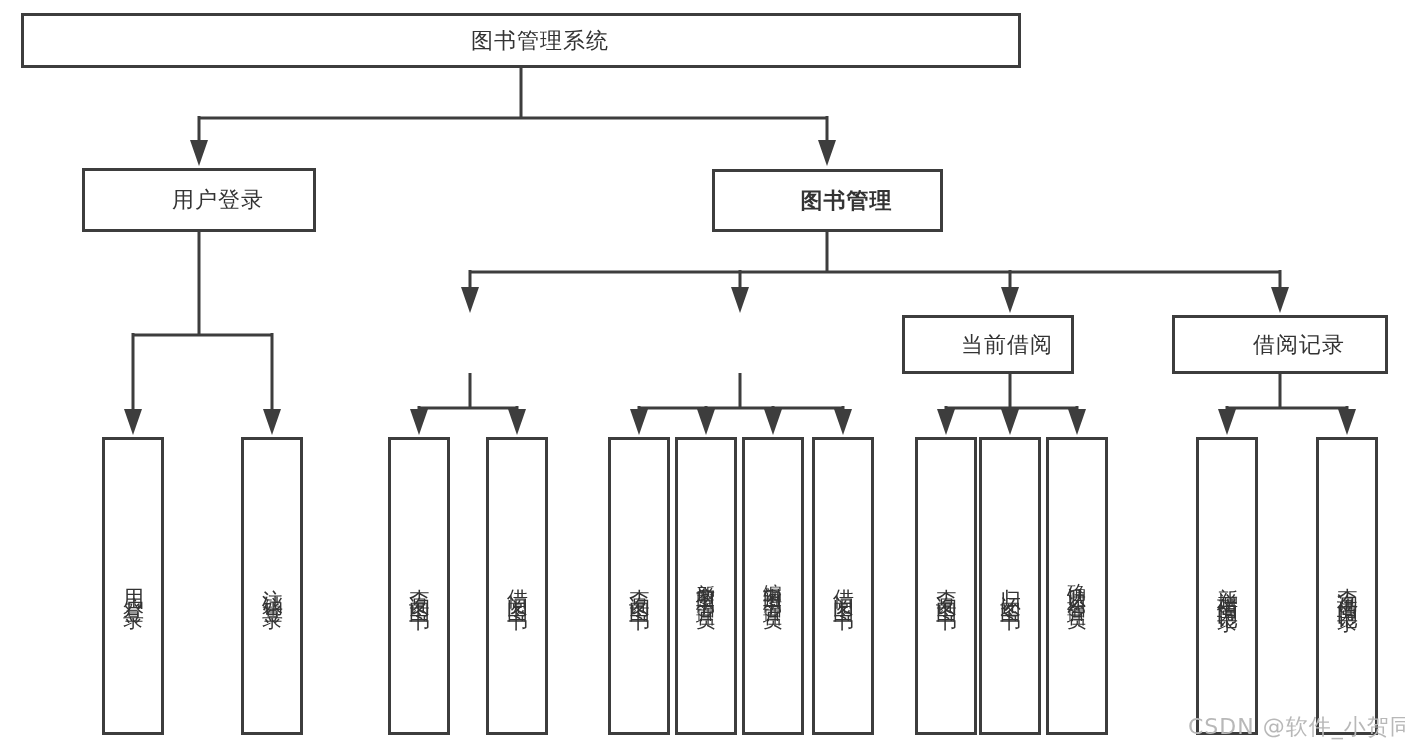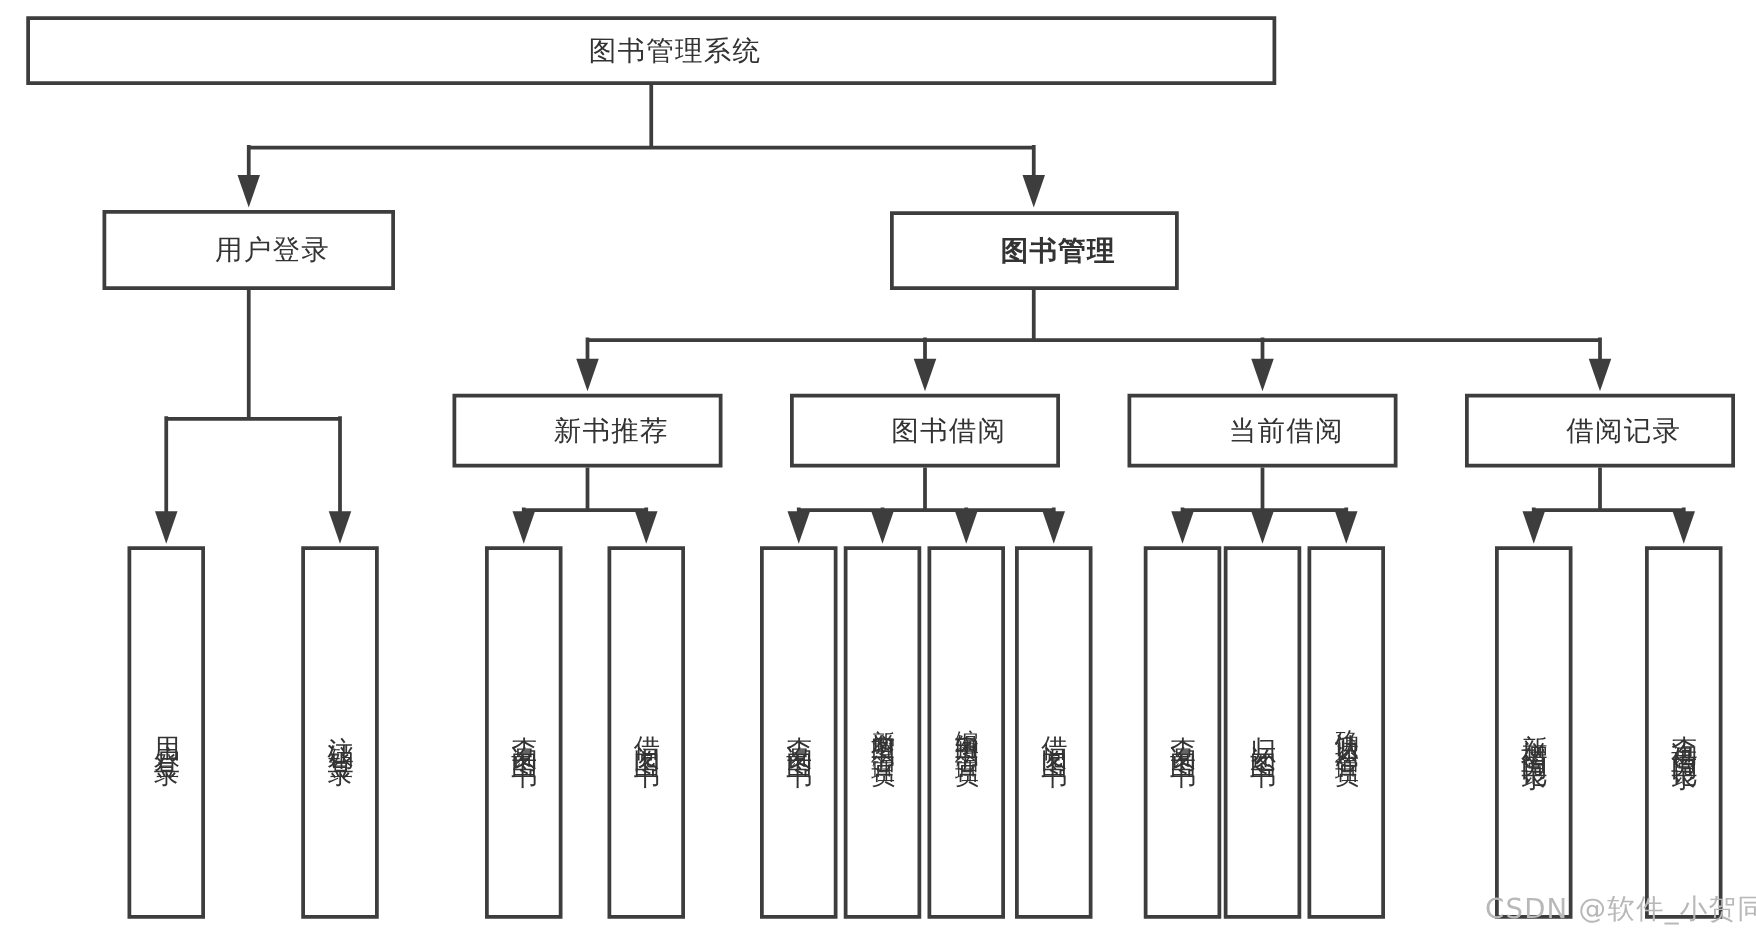--- a/index.html
+++ b/index.html
@@ -107,23 +107,21 @@
       <polygon points="1218,409 1236,409 1227,435"></polygon>
       <polygon points="1338,409 1356,409 1347,435"></polygon>
     </g>
   </svg>
 
   <div class="hbox" style="left:21px; top:13px; width:1000px; height:55px;">图书管理系统</div>
 
   <div class="hbox" style="left:82px; top:168px; width:234px; height:64px;">用户登录</div>
   <div class="hbox" style="left:712px; top:169px; width:231px; height:63px;font-weight:bold;">图书管理</div>
 
-  <div class="hbox" style="left:362px; top:315px; width:216px; height:59px;">新书推荐</div>
-  <div class="hbox" style="left:632px; top:315px; width:216px; height:59px;">图书借阅</div>
-  <div class="hbox" style="left:902px; top:315px; width:216px; height:59px;">当前借阅</div>
+  <div class="hbox" style="left:902px; top:315px; width:172px; height:59px;">当前借阅</div>
   <div class="hbox" style="left:1172px; top:315px; width:216px; height:59px;text-align:center;">借阅记录</div>
 
   <div class="vbox" style="left:102px;">用户登录</div>
   <div class="vbox" style="left:241px;">注销登录</div>
 
   <div class="vbox" style="left:388px;">查询图书</div>
   <div class="vbox" style="left:486px;">借阅图书</div>
 
   <div class="vbox" style="left:608px;">查询图书</div>
   <div class="vbox" style="left:675px; font-size:19px; letter-spacing:4px;">新增图书（管理员）</div>

